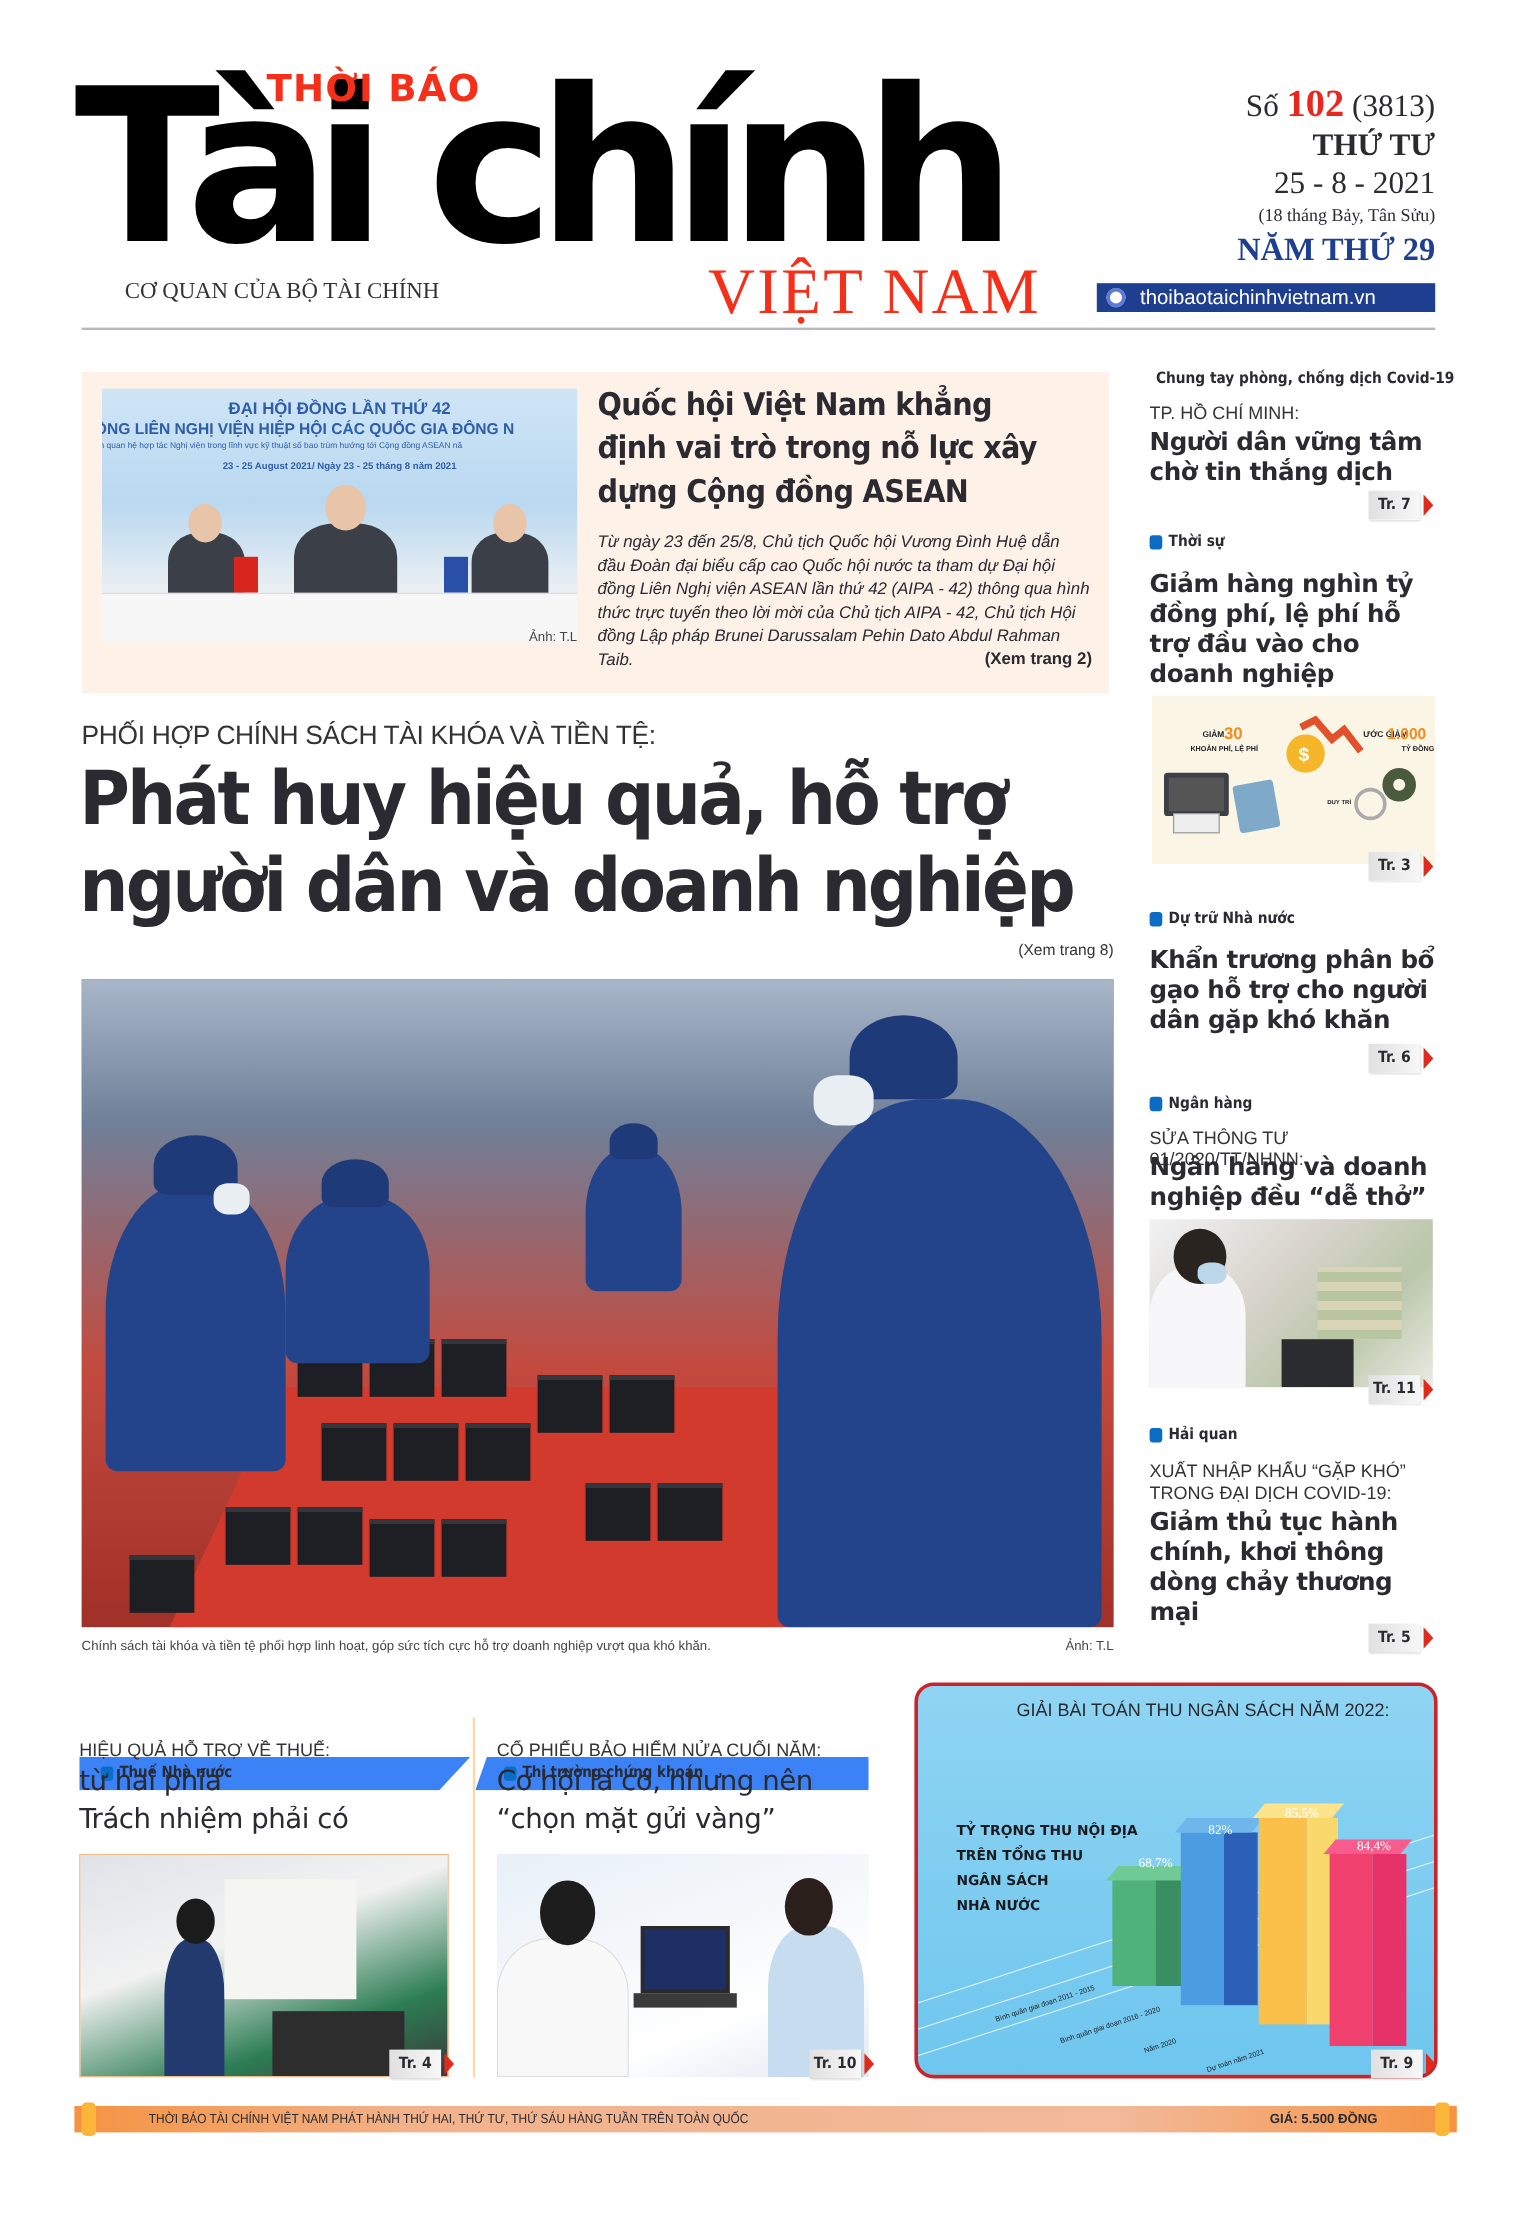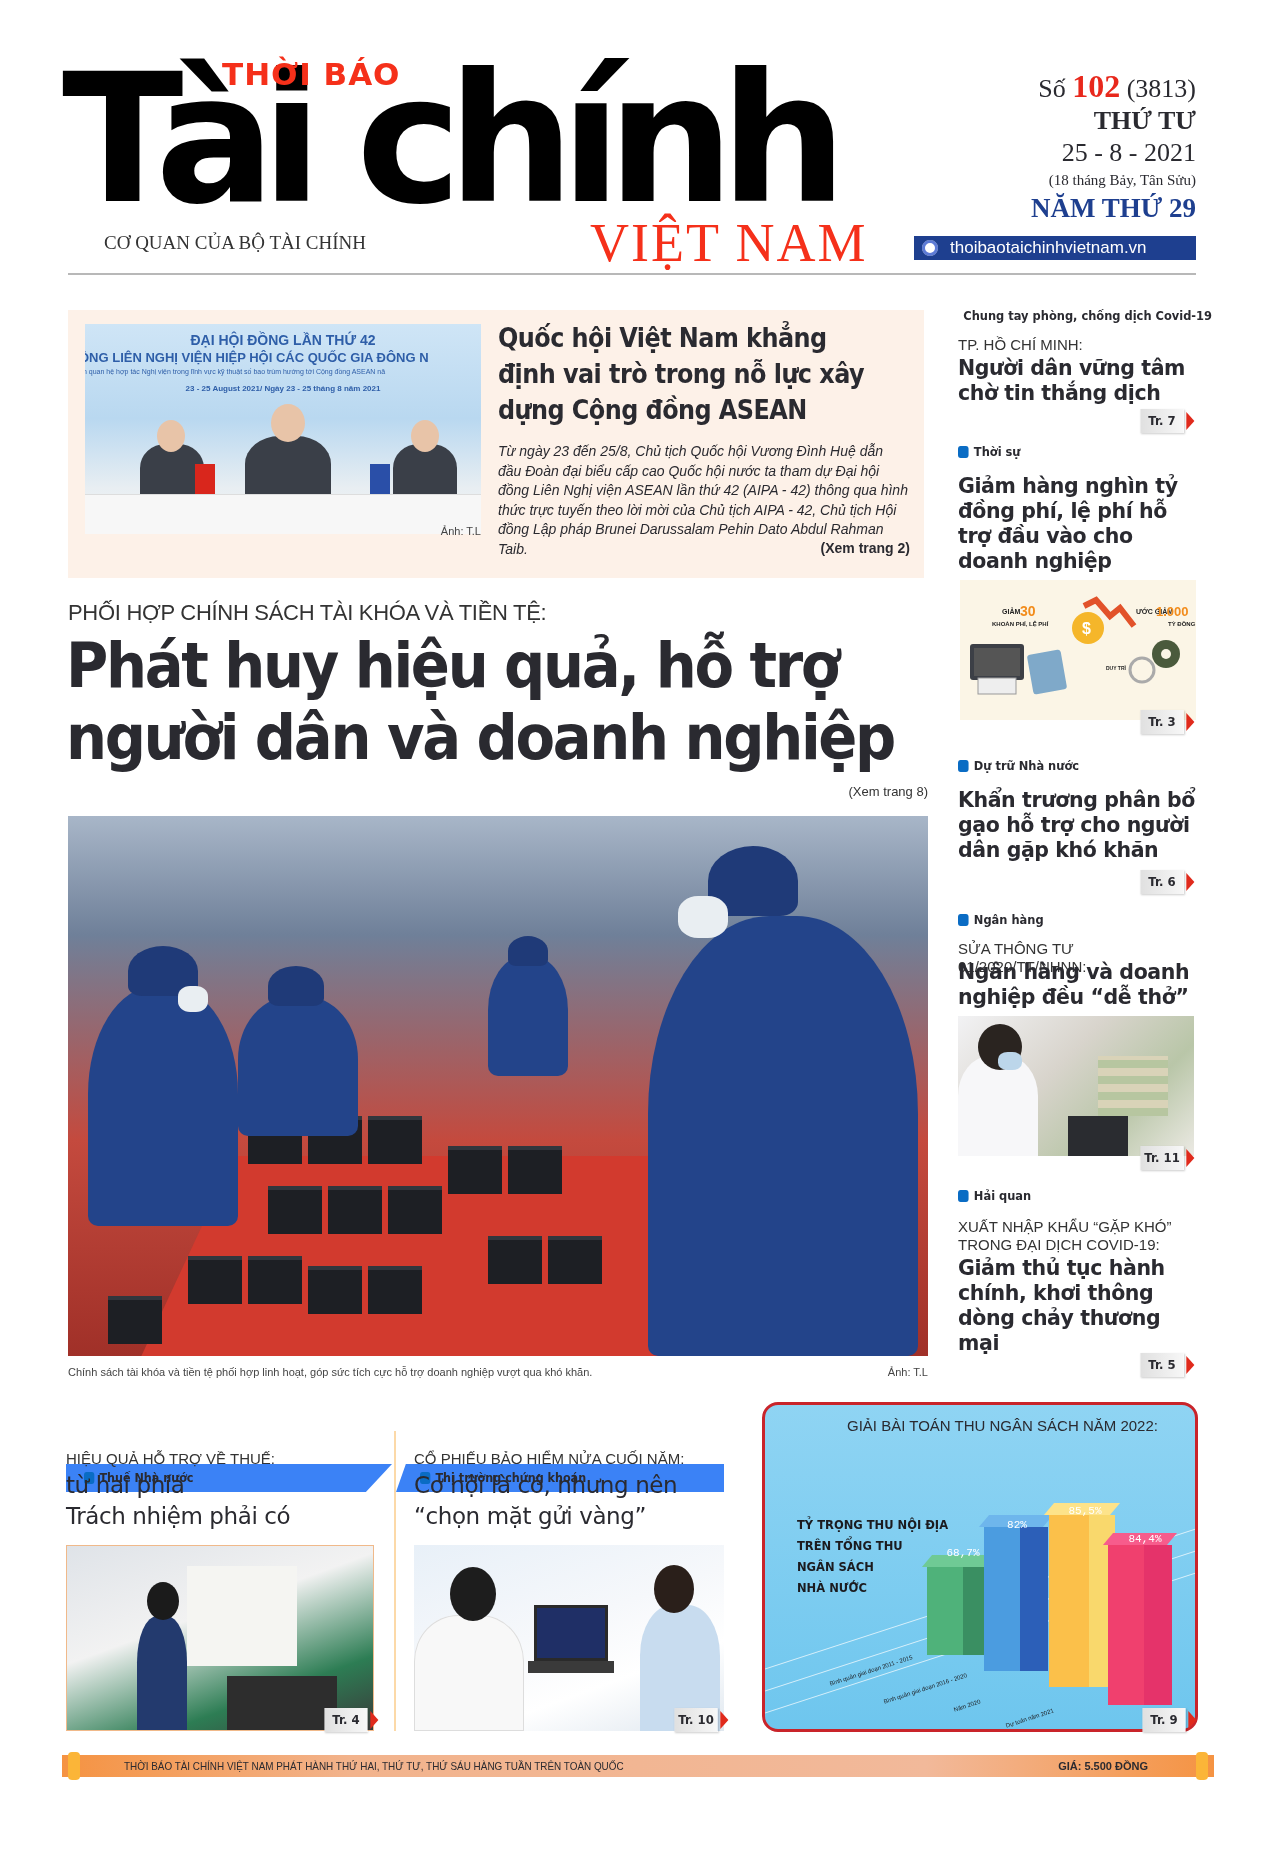--- a/index.html
+++ b/index.html
@@ -84,21 +84,21 @@
 
   
   .chart-box { left: 762px; top: 1402px; width: 436px; height: 330px; border: 3px solid #c9242a; border-radius: 16px; background: linear-gradient(180deg,#8fd4f3 0%, #6ec6ee 100%); overflow: hidden; }
   .ch-kicker { position: absolute; left: 82px; top: 12px; font-size: 15px; color: #2a2a30; white-space: nowrap; }
   .ch-title { position: absolute; left: 82px; top: 34px; font-family: "DejaVu Sans", sans-serif; font-weight: bold; font-size: 19.5px; line-height: 24px; color: #2a2a30; }
   .ch-ylabel { position: absolute; left: 32px; top: 110px; font-family: "DejaVu Sans", sans-serif; font-weight: bold; font-size: 11.5px; line-height: 21px; color: #1b1b1f; }
   .ch-bar { position: absolute; }
   .ch-bar .face { position: absolute; left: 0; bottom: 0; }
   .ch-bar .side { position: absolute; bottom: 0; }
   .ch-bar .top { position: absolute; }
-  .ch-val { position: absolute; color: #ffffff; font-family: Liberation Mono, monospace; font-size: 11px; white-space: nowrap; text-align: center; }
+  .ch-val { position: absolute; color: #ffffff; font-family: Liberation Serif, serif; font-size: 11px; white-space: nowrap; text-align: center; }
   .ch-cat { position: absolute; font-size: 6px; color: #1b1b1f; white-space: nowrap; transform: rotate(-18deg); transform-origin: left top; }
   .ch-floor { position: absolute; left: -20px; width: 500px; height: 1px; background: rgba(255,255,255,0.7); transform: rotate(-18deg); transform-origin: left top; }
 
   
   .footer-bar { left: 62px; top: 1755px; width: 1152px; height: 22px; background: linear-gradient(90deg,#f59342 0%, #f2b38c 25%, #f2b99a 75%, #f59342 100%); }
   .footer-cap { position: absolute; top: -3px; width: 12px; height: 28px; background: #fbb538; border-radius: 4px; }
   .footer-text { position: absolute; left: 62px; top: 0; line-height: 22px; font-size: 11px; color: #2a2a30; white-space: nowrap; transform: scaleX(0.9); transform-origin: left center; }
   .footer-price { position: absolute; right: 66px; top: 0; line-height: 22px; font-size: 11px; font-weight: bold; color: #2a2a30; white-space: nowrap; }
 </style>
 </head>

